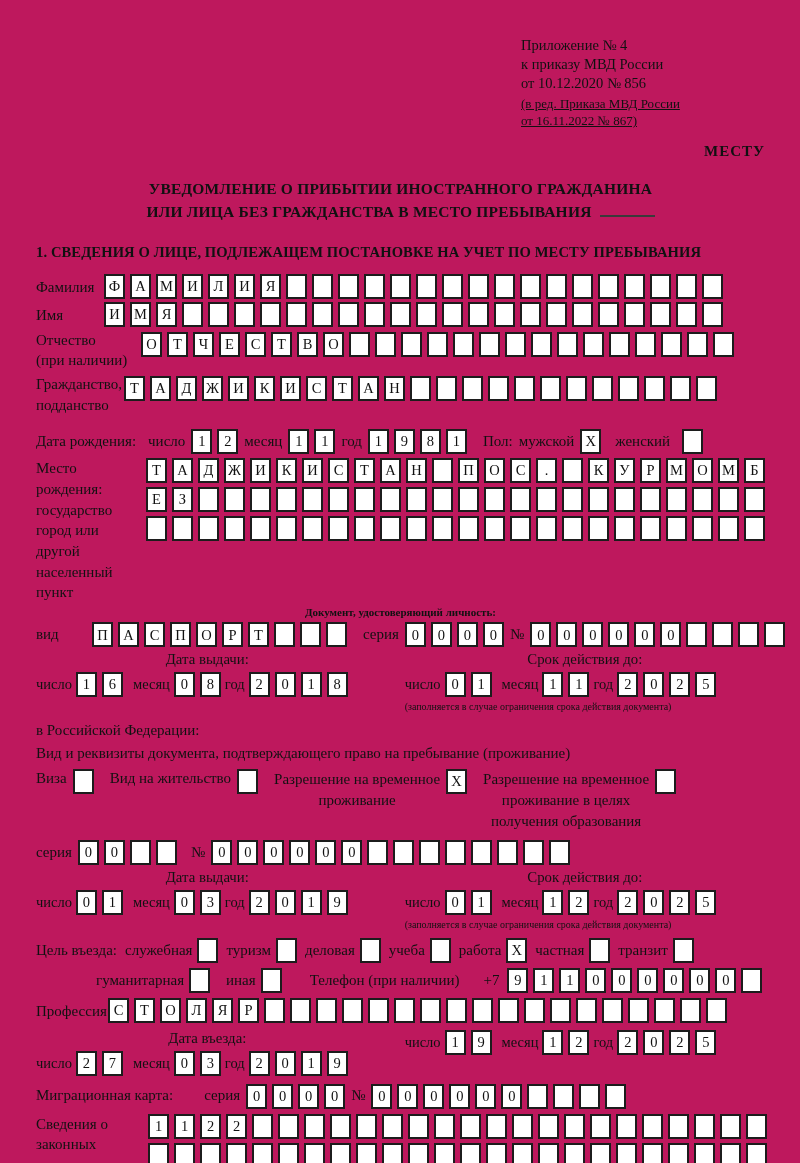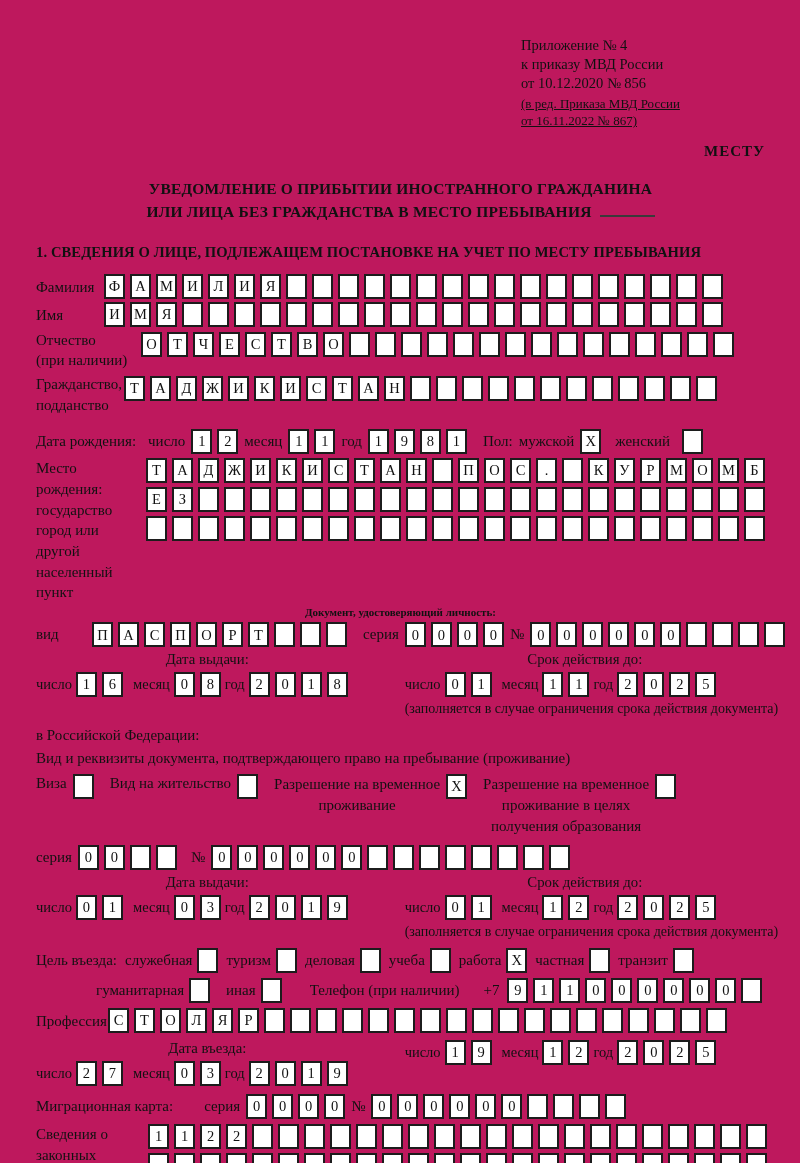--- a/index.html
+++ b/index.html
@@ -36,21 +36,21 @@
   .ml16{margin-left:16px;}.ml20{margin-left:20px;}.ml25{margin-left:25px;}.gap6{column-gap:6px;}.gap8{column-gap:8px;}
   
   .docheading{text-align:center;font-weight:bold;font-size:11px;margin-top:2px;}
   
   .dates{display:flex;margin-top:4px;}
   .dcol{display:flex;flex-direction:column;}
   .dleft{width:47%;}
   .dright{width:53%;padding-left:26px;box-sizing:border-box;}
   .dhead{text-align:center;font-size:14.8px;line-height:1.2;margin-bottom:3px;}
   .dline{display:flex;align-items:center;column-gap:4px;font-size:14.5px;}
-  .dnote{font-size:14px;margin-top:3px;white-space:nowrap;font-family:Liberation Serif, serif;}
+  .dnote{font-size:10px;margin-top:3px;white-space:nowrap;font-family:Liberation Serif, serif;}
   
   .intro{margin-top:6px;line-height:1.5;}
   
   .chkrow{display:flex;align-items:flex-start;margin-top:5px;column-gap:16px;}
   .chk{display:flex;align-items:flex-start;column-gap:6px;}
   .chklines{text-align:center;line-height:1.4;}
   .pair{display:inline-flex;align-items:center;column-gap:5px;flex:none;}
 </style>
 </head>
 <body>

